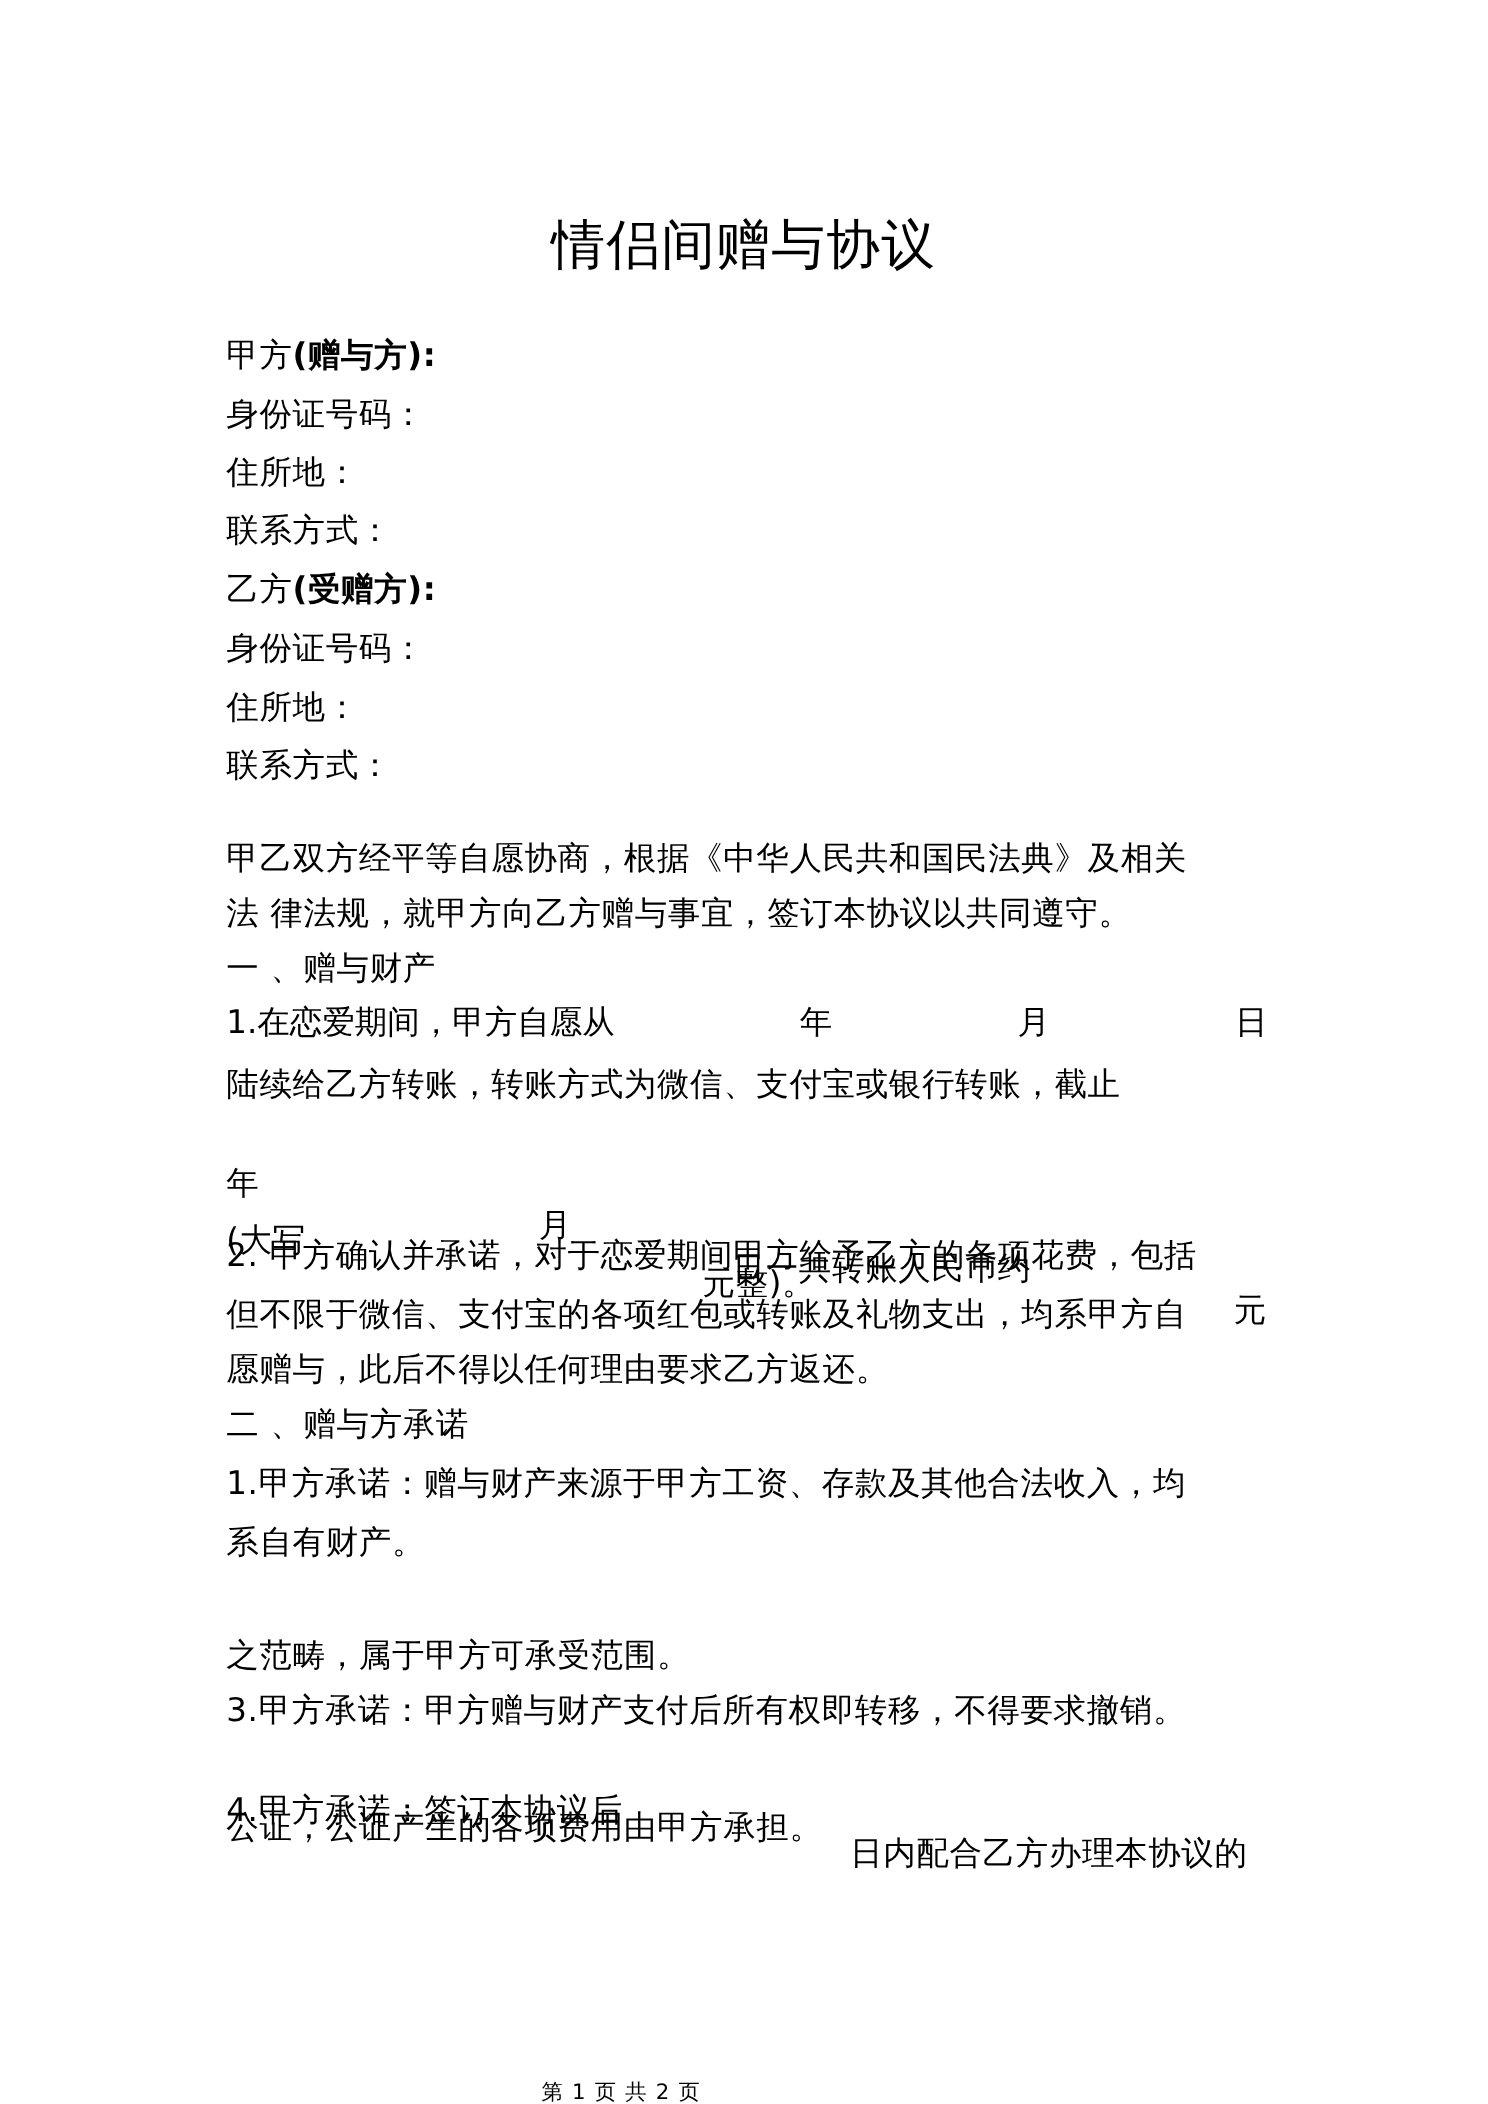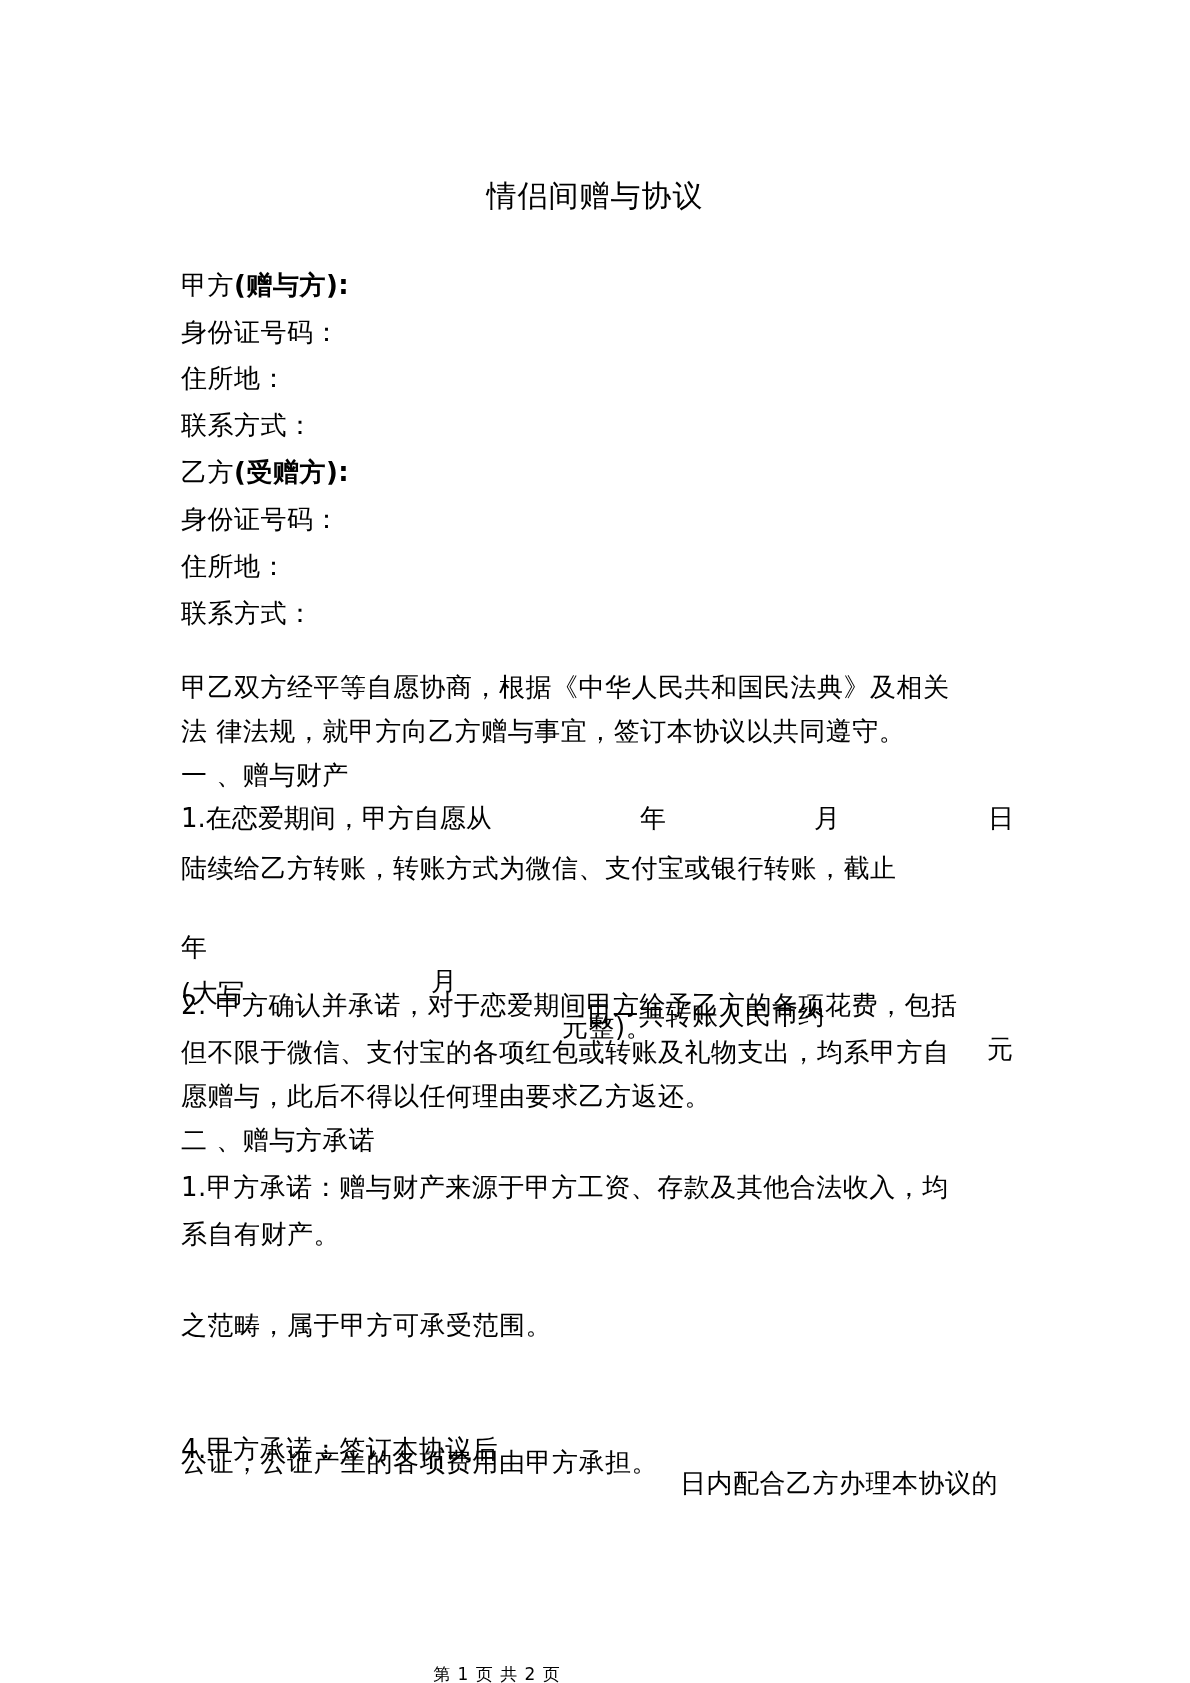--- a/index.html
+++ b/index.html
@@ -21,21 +21,21 @@
       width: 1190px;
       height: 1683px;
       background: #ffffff;
     }
     .title {
       position: absolute;
       left: 0;
       width: 1190px;
       top: 172px;
       text-align: center;
-      font-size: 30px;
+      font-size: 43px;
       line-height: 48px;
       font-weight: normal;
       letter-spacing: 1px;
     }
     .line {
       position: absolute;
       left: 181px;
       font-size: 26px;
       line-height: 34px;
       white-space: pre;
@@ -106,20 +106,21 @@
   </div>
 
   <div class="line" style="top:988px;">2. 甲方确认并承诺，对于恋爱期间甲方给予乙方的各项花费，包括</div>
   <div class="line" style="top:1079px;">愿赠与，此后不得以任何理由要求乙方返还。</div>
   <div class="line" style="top:1035px;">但不限于微信、支付宝的各项红包或转账及礼物支出，均系甲方自</div>
 
   <div class="line" style="top:1123px;">二 、赠与方承诺</div>
   <div class="line" style="top:1170px;">1.甲方承诺：赠与财产来源于甲方工资、存款及其他合法收入，均</div>
   <div class="line" style="top:1217px;text-align:right;">系自有财产。</div>
   <div class="line" style="top:1308px;">之范畴，属于甲方可承受范围。</div>
+  <div class="line" style="top:1352px;">3.甲方承诺：甲方赠与财产支付后所有权即转移，不得要求撤销。</div>
   <div class="line" style="top:1398px;text-align:right;">
     <span style="position:absolute;left:0;">4.甲方承诺：签订本协议后</span>
     <span style="position:absolute;left:499px;">日内配合乙方办理本协议的</span>
   </div>
   <div class="line" style="top:1445px;">公证，公证产生的各项费用由甲方承担。</div>
 
   <div class="footer">第 1 页 共 2 页</div>
 </div>
 
 </body></html>

